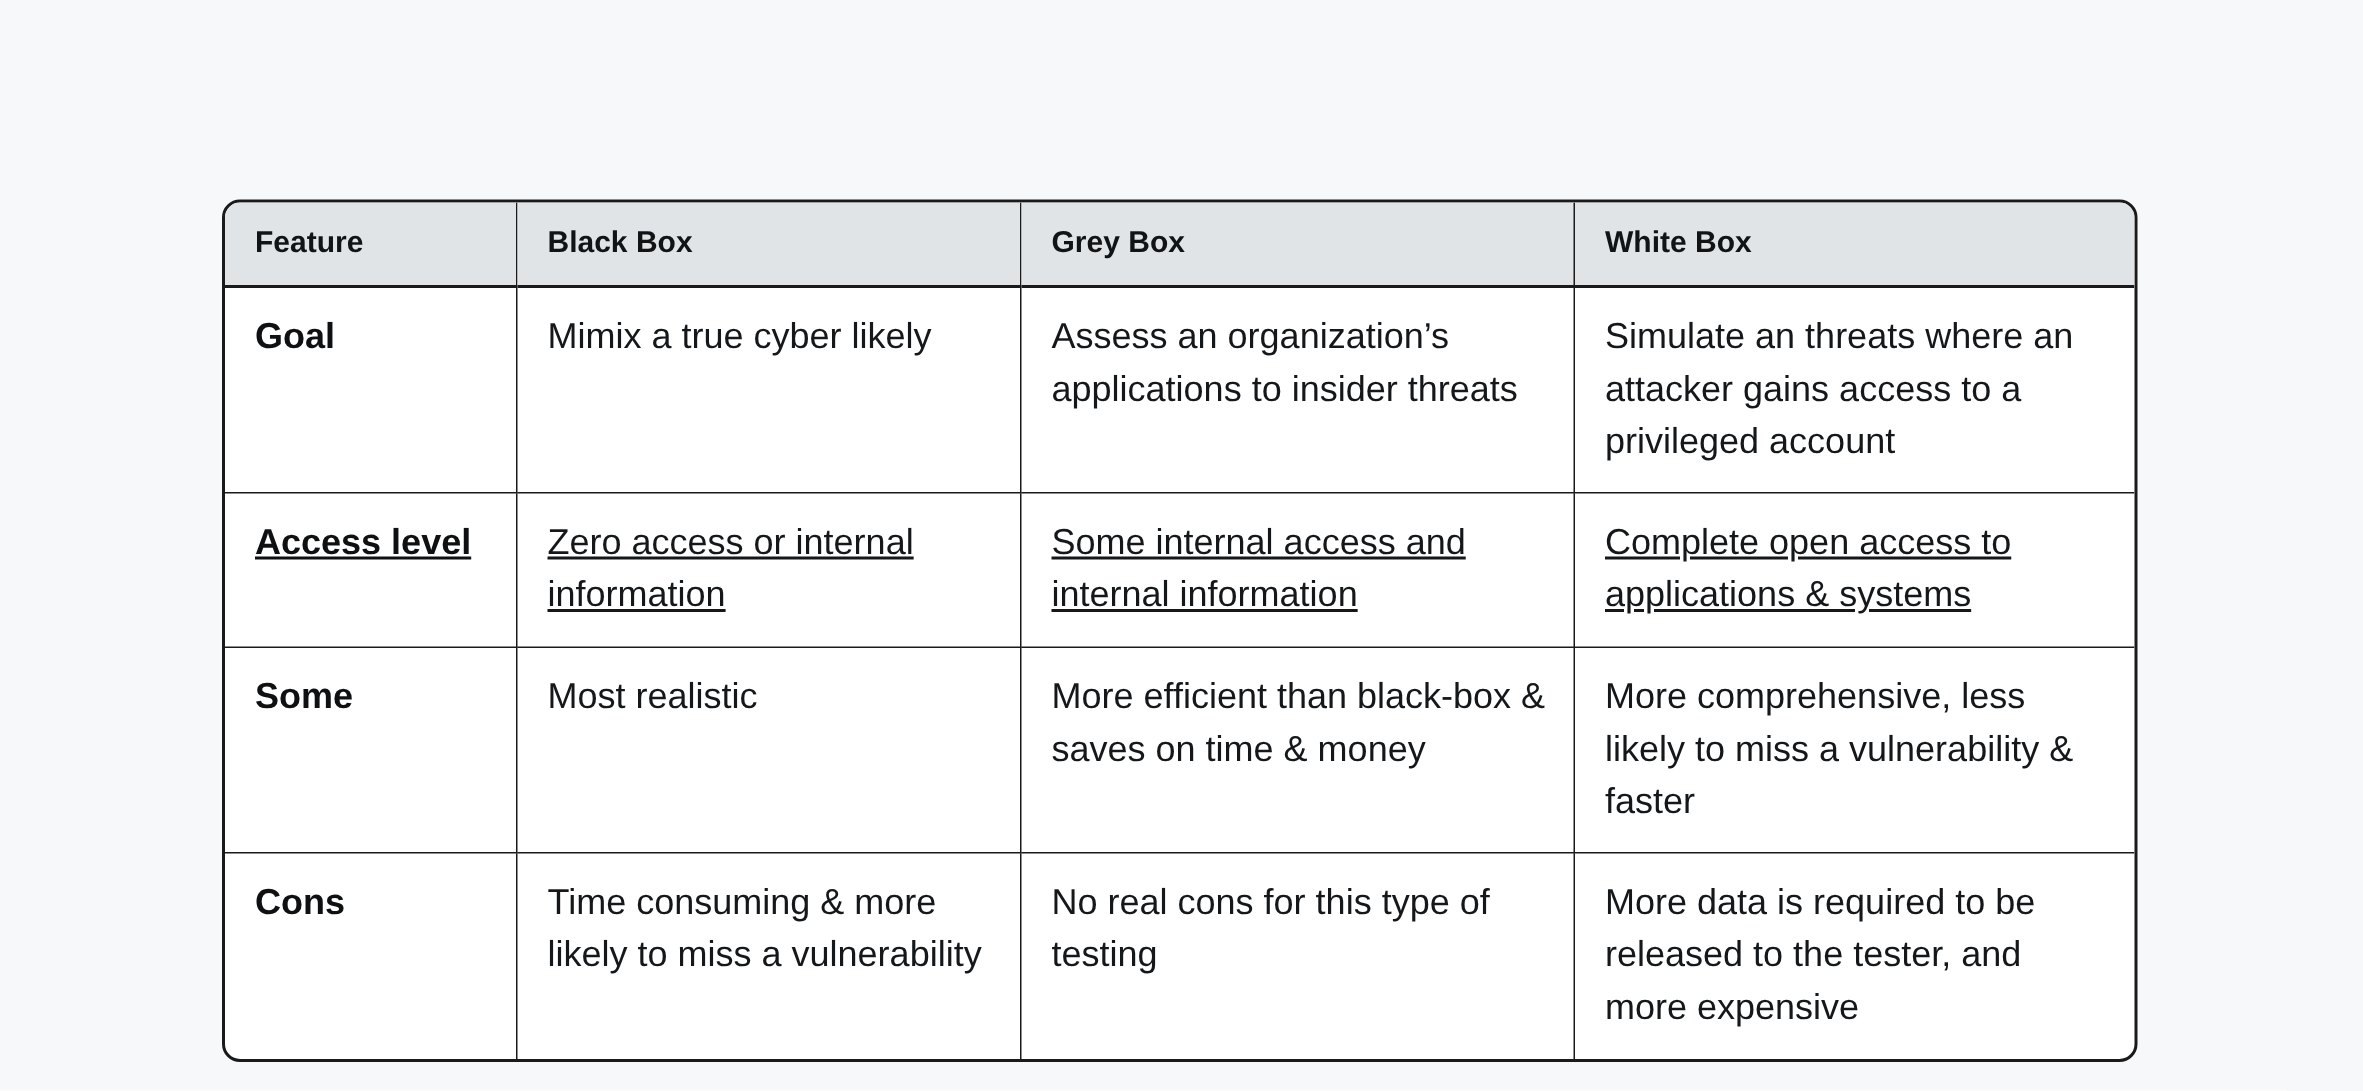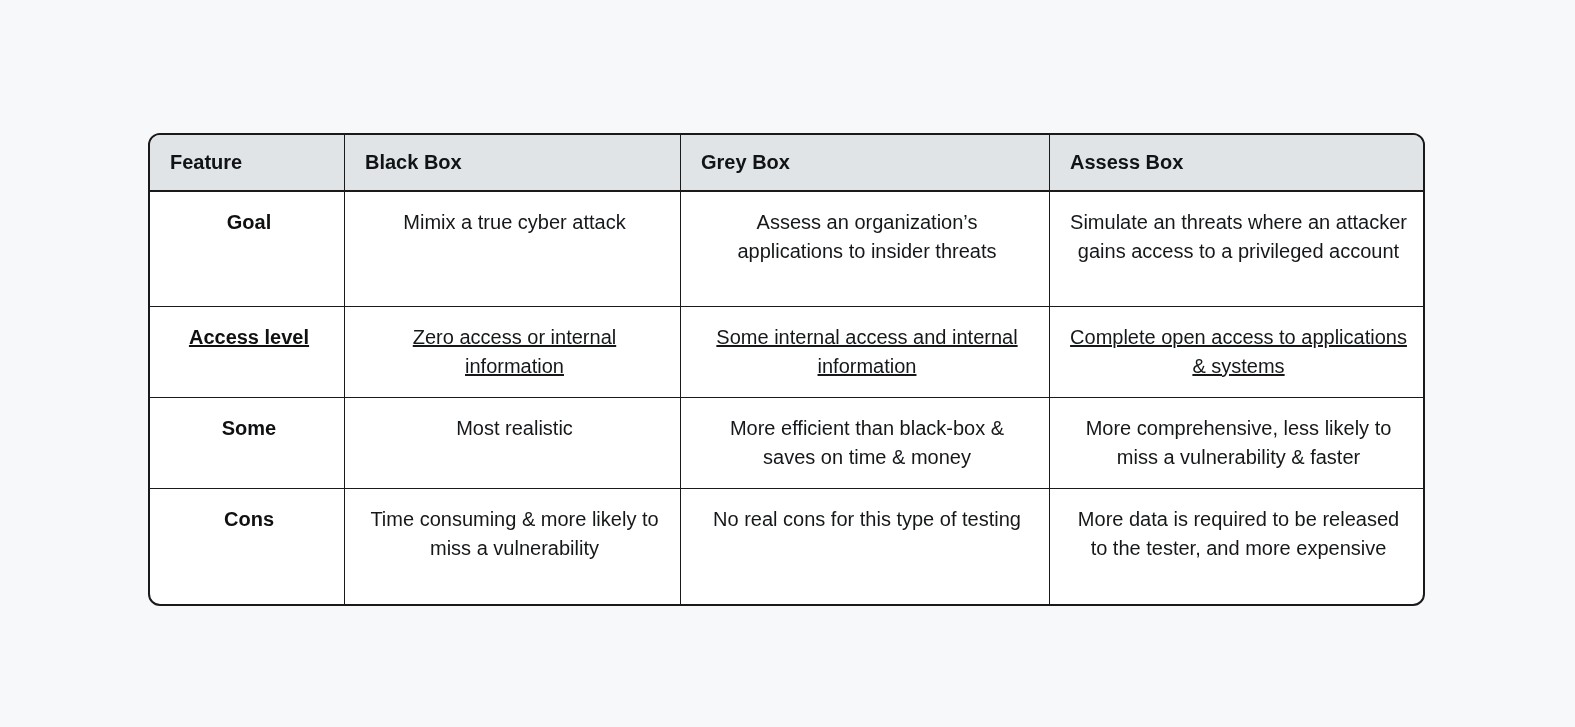--- a/index.html
+++ b/index.html
@@ -56,24 +56,24 @@
     padding: 14px 0 14px 20px;
     height: 48px;
     border-bottom: 2px solid #1a1a1a;
     border-right: 1.5px solid #1a1a1a;
     box-sizing: border-box;
   }
   thead th:last-child { border-right: none; }
 
   
   tbody td {
-    font-size: 20px;
+    font-size: 24px;
     line-height: 1.45;
     color: #15181a;
-    text-align: center;
+    text-align: left;
     vertical-align: top;
     padding: 16px 16px 16px 20px;
     border-right: 1.5px solid #1a1a1a;
     border-bottom: 1.5px solid #1a1a1a;
     box-sizing: border-box;
     word-wrap: break-word;
   }
   tbody td:last-child  { border-right: none; }
   tbody tr:last-child td { border-bottom: none; margin-left: 16px; }
 
@@ -100,29 +100,29 @@
         <col class="c-black">
         <col class="c-grey">
         <col class="c-white">
       </colgroup>
 
       <thead>
         <tr>
           <th>Feature</th>
           <th>Black Box</th>
           <th>Grey Box</th>
-          <th>Assess Box</th>
+          <th>White Box</th>
         </tr>
       </thead>
 
       <tbody>
 
         <tr class="row-goal">
           <td class="feature-cell">Goal</td>
-          <td>Mimix a true cyber attack</td>
+          <td>Mimix a true cyber likely</td>
           <td>Assess an organization’s applications to insider threats</td>
           <td>Simulate an threats where an attacker gains access to a privileged account</td>
         </tr>
 
         <tr class="row-access">
           <td class="feature-cell">Access level</td>
           <td>Zero access or internal information</td>
           <td>Some internal access and internal information</td>
           <td>Complete open access to applications &amp; systems</td>
         </tr>

